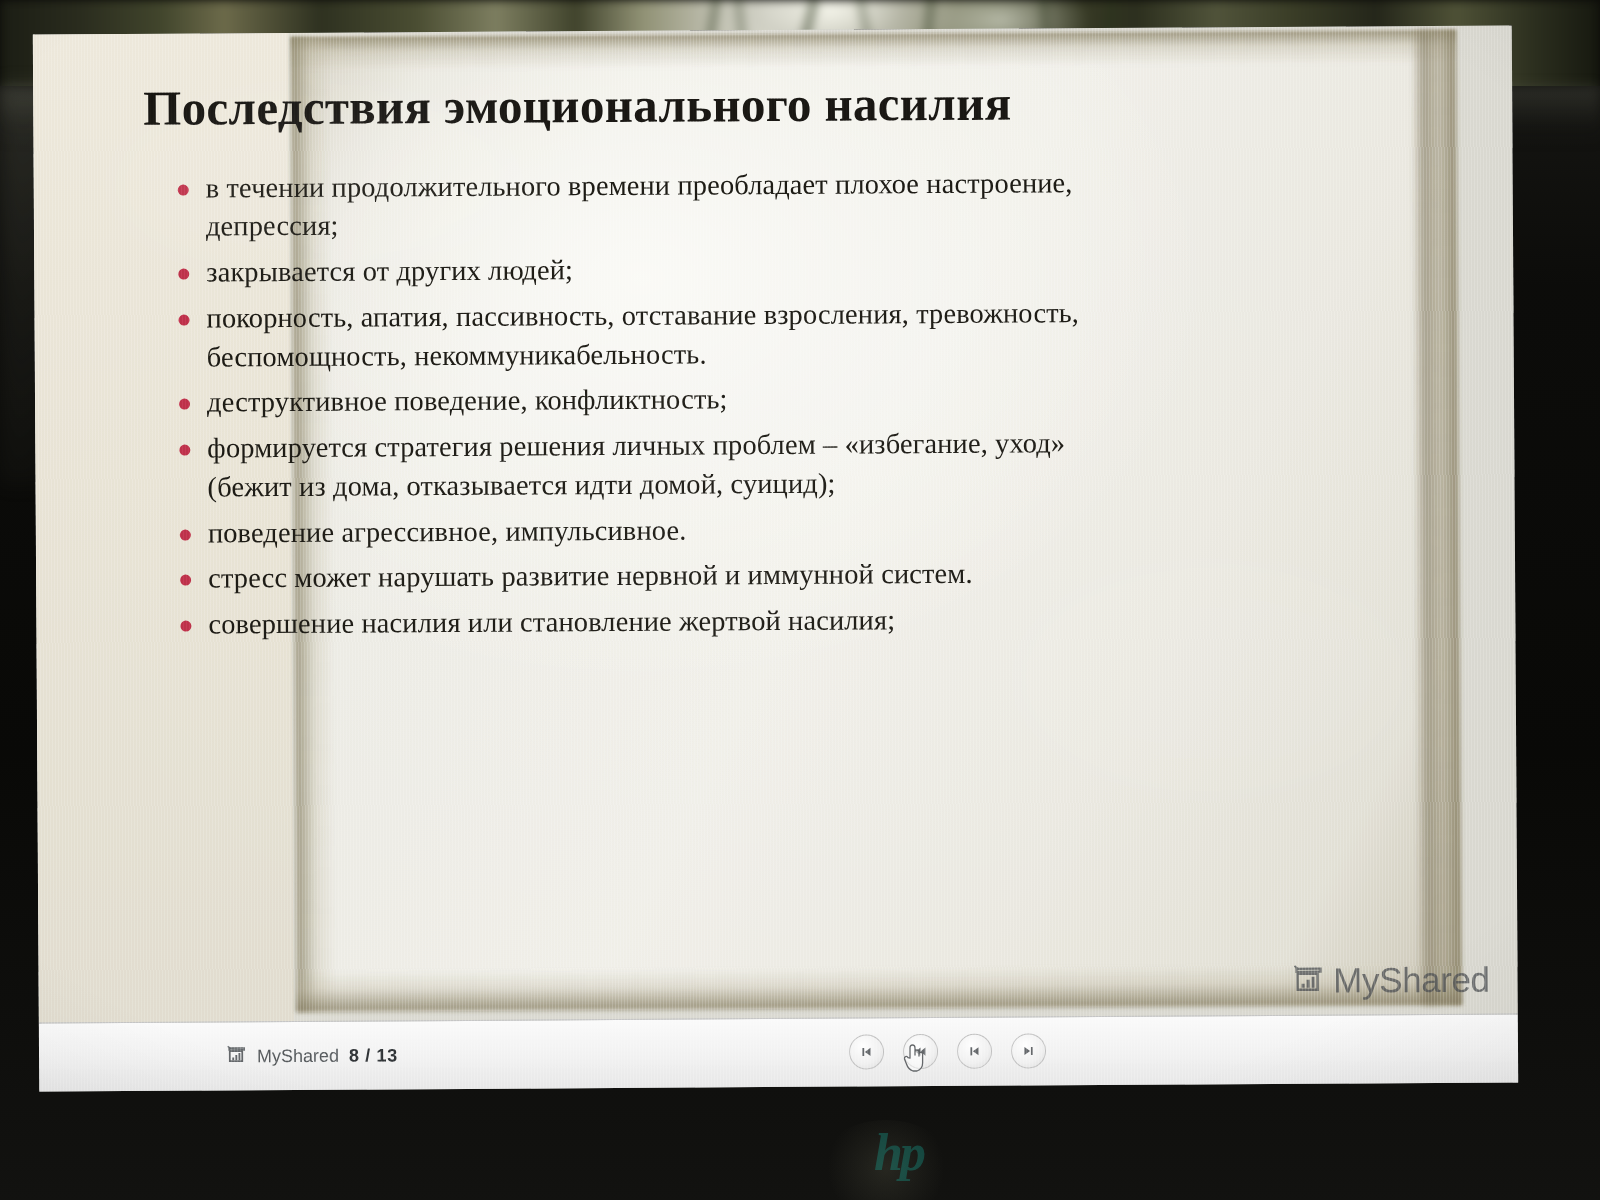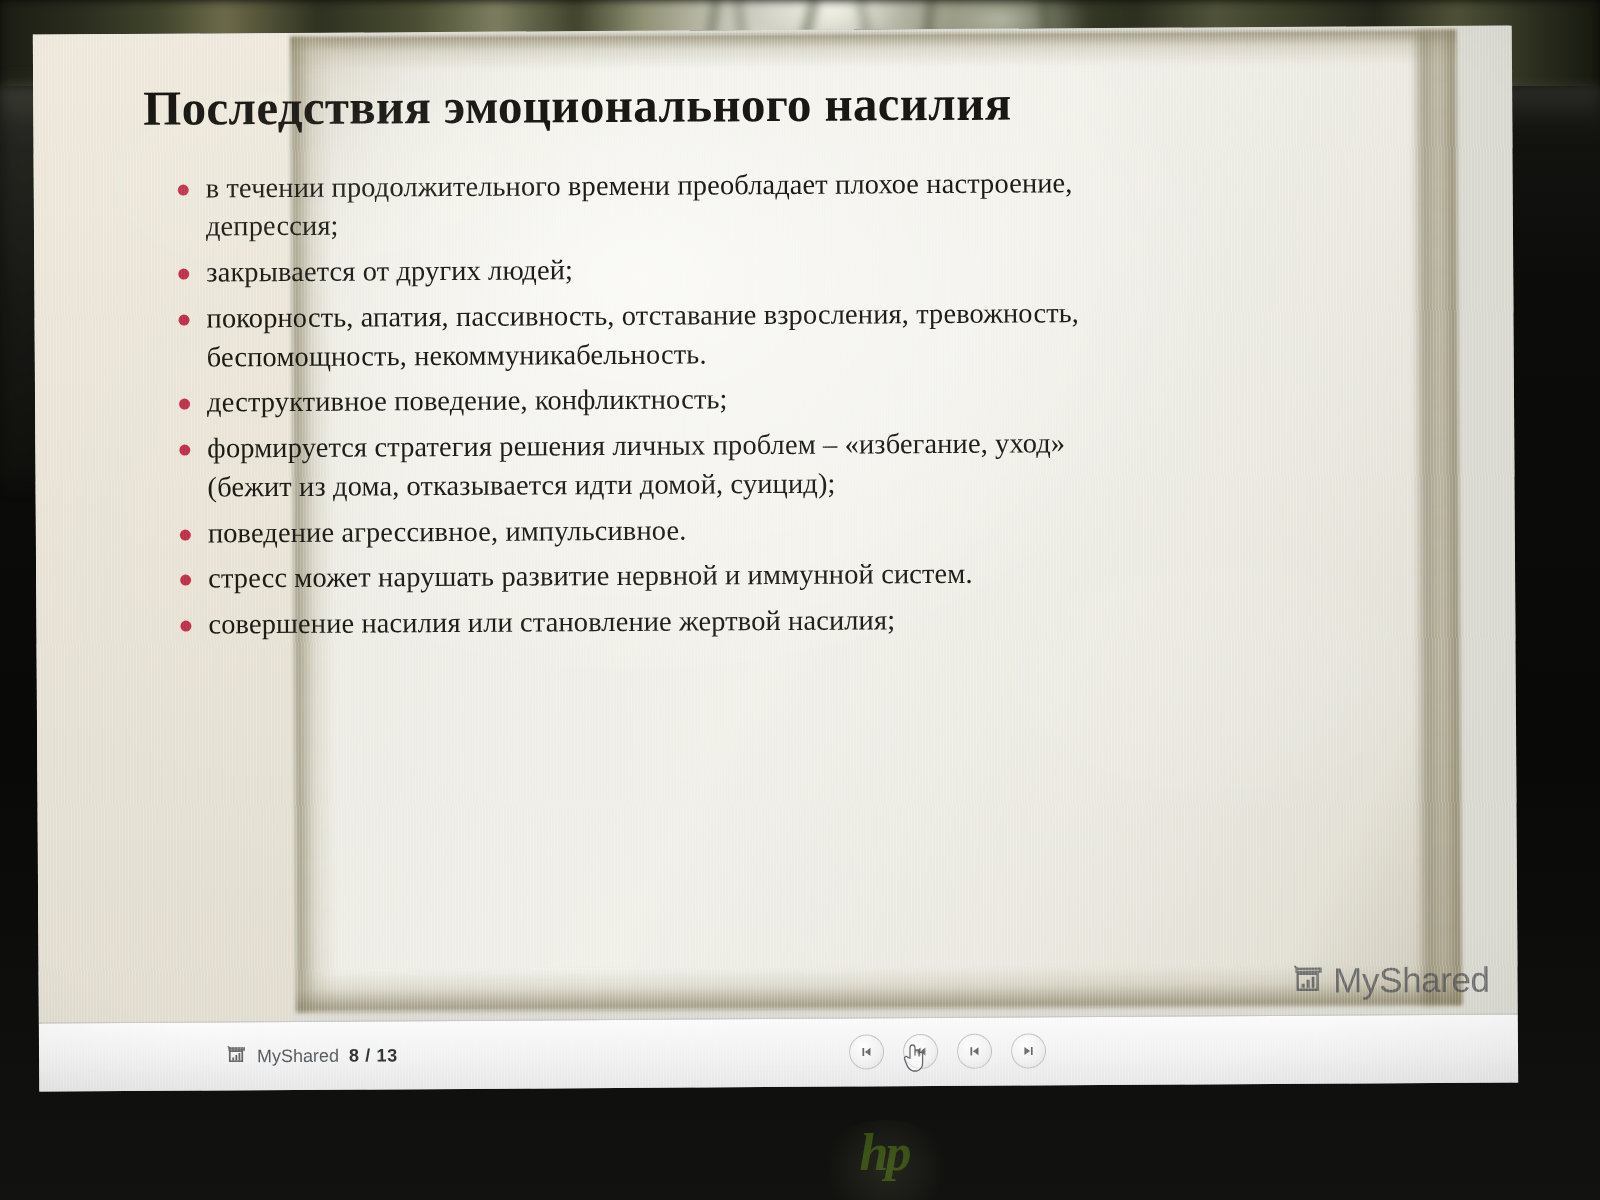--- a/index.html
+++ b/index.html
@@ -265,25 +265,25 @@
 
   
   .hp-logo {
     position: absolute;
     left: 845px; top: 1128px;
     width: 78px; height: 54px;
     font-family: "Liberation Serif", serif;
     font-style: italic;
     font-size: 52px;
     font-weight: bold;
-    color: #84cc16;
+    color: #14b8a6;
     opacity: 0.30;
     letter-spacing: -3px;
     line-height: 50px;
-    text-align: center;
+    text-align: right;
     z-index: 20;
   }
   .hp-halo {
     position: absolute;
     left: 818px; top: 1120px;
     width: 136px; height: 96px;
     border-radius: 50%;
     background: radial-gradient(circle, rgba(150,150,120,0.16) 0%, rgba(0,0,0,0) 70%);
     z-index: 19;
   }

